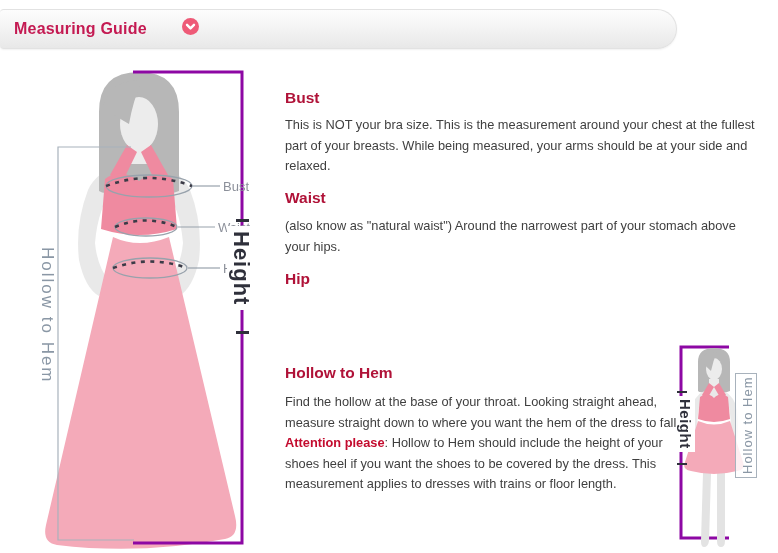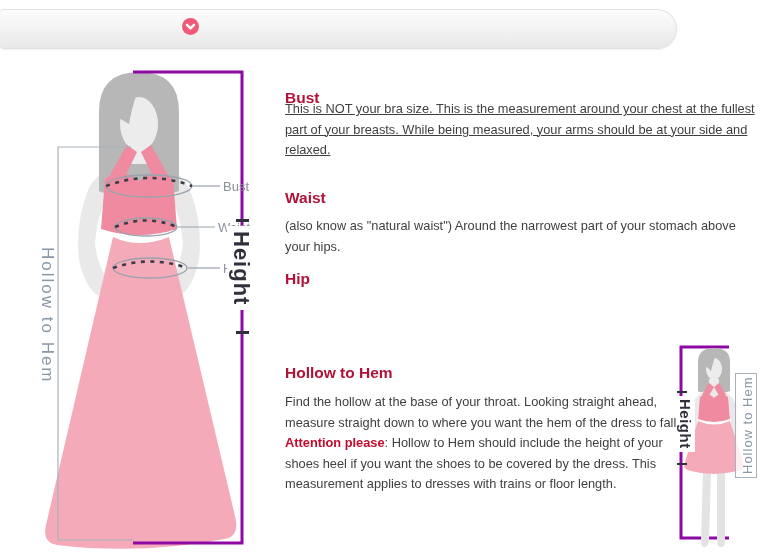--- a/index.html
+++ b/index.html
@@ -56,20 +56,21 @@
     color:#8a97a5;letter-spacing:1px;
   }
   .tick{position:absolute;background:#2f303b;}
 </style>
 </head>
 <body>
 
 <div class="page">
 
   <div class="header-bar">
+    <span class="header-title">Measuring Guide</span>
     <span class="chevron-wrap">
       <svg width="17" height="17" viewBox="0 0 17 17">
         <circle cx="8.5" cy="8.5" r="8.5" fill="#ee5a77"></circle>
         <path d="M5 6.8 L8.5 10.4 L12 6.8" fill="none" stroke="#ffffff" stroke-width="2.4" stroke-linecap="round" stroke-linejoin="round"></path>
       </svg>
     </span>
   </div>
 
   <svg class="svg-layer" width="778" height="553" viewBox="0 0 778 553">
 
@@ -144,21 +145,21 @@
 
   <span class="rot90 main-hollow-label">Hollow to Hem</span>
 
   <div class="tick" style="left:677px;top:391px;width:10px;height:2px;"></div>
   <span class="rot90 small-height-label">Height</span>
   <div class="tick" style="left:677px;top:463px;width:10px;height:2px;"></div>
 
   <span class="rotm90 small-hollow-label">Hollow to Hem</span>
 
   <div class="sec-heading" style="top:89px;">Bust</div>
-  <div class="sec-body" style="top:99px;text-decoration:underline;">This is NOT your bra size. This is the measurement around your chest at the fullest part of your breasts. While being measured, your arms should be at your side and relaxed.</div>
+  <div class="sec-body" style="top:115px;">This is NOT your bra size. This is the measurement around your chest at the fullest part of your breasts. While being measured, your arms should be at your side and relaxed.</div>
 
   <div class="sec-heading" style="top:189px;">Waist</div>
   <div class="sec-body" style="top:216px;">(also know as "natural waist") Around the narrowest part of your stomach above your hips.</div>
 
   <div class="sec-heading" style="top:270px;">Hip</div>
 
   <div class="sec-heading" style="top:364px;">Hollow to Hem</div>
   <div class="sec-body narrow" style="top:392px;"><span>Find the hollow at the base of your throat. Looking straight ahead, measure straight down to where you want the hem of the dress to fall. </span><b class="attention">Attention please</b><span>: Hollow to Hem should include the height of your shoes heel if you want the shoes to be covered by the dress. This measurement applies to dresses with trains or floor length.</span></div>
 
 </div>

